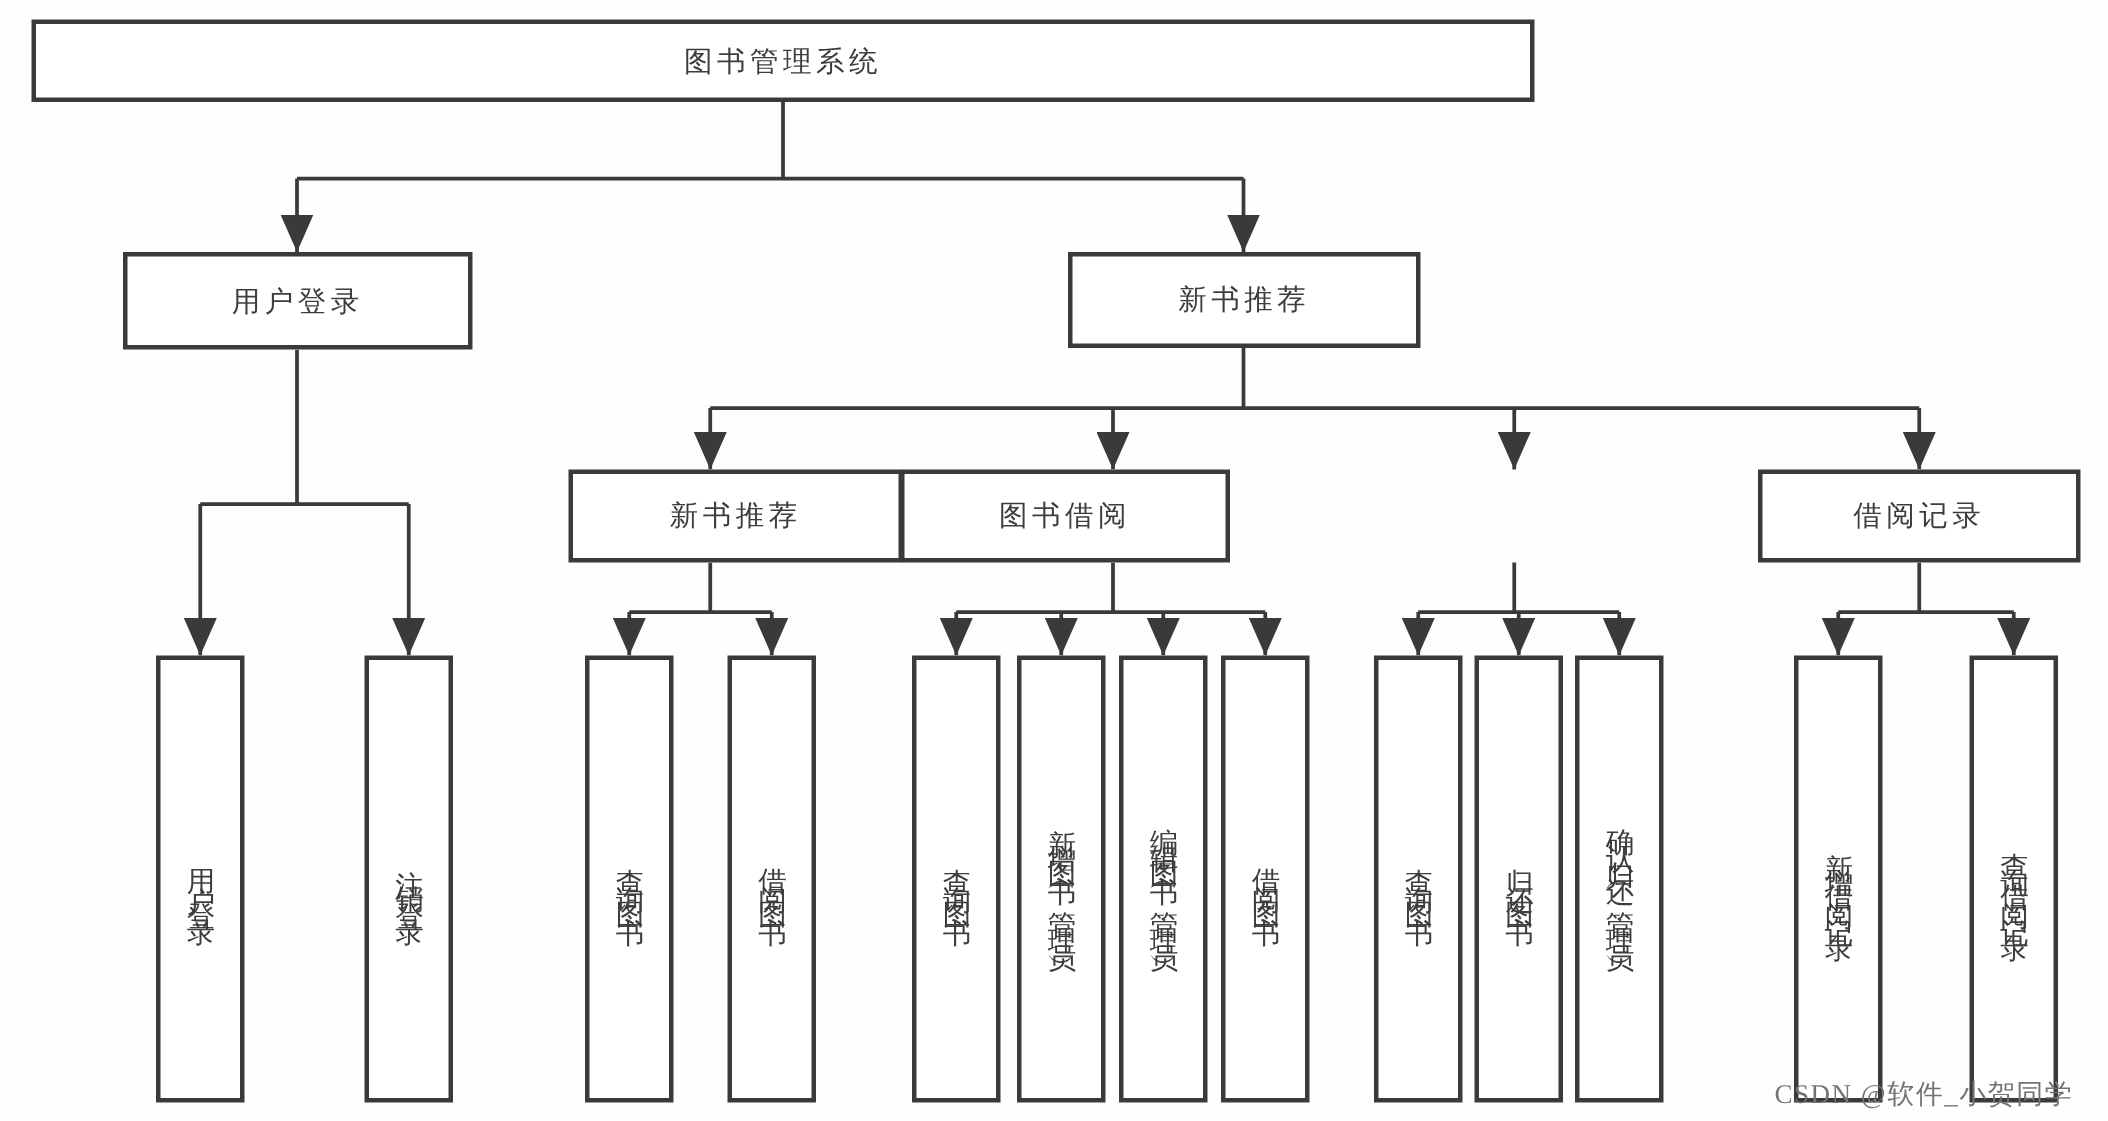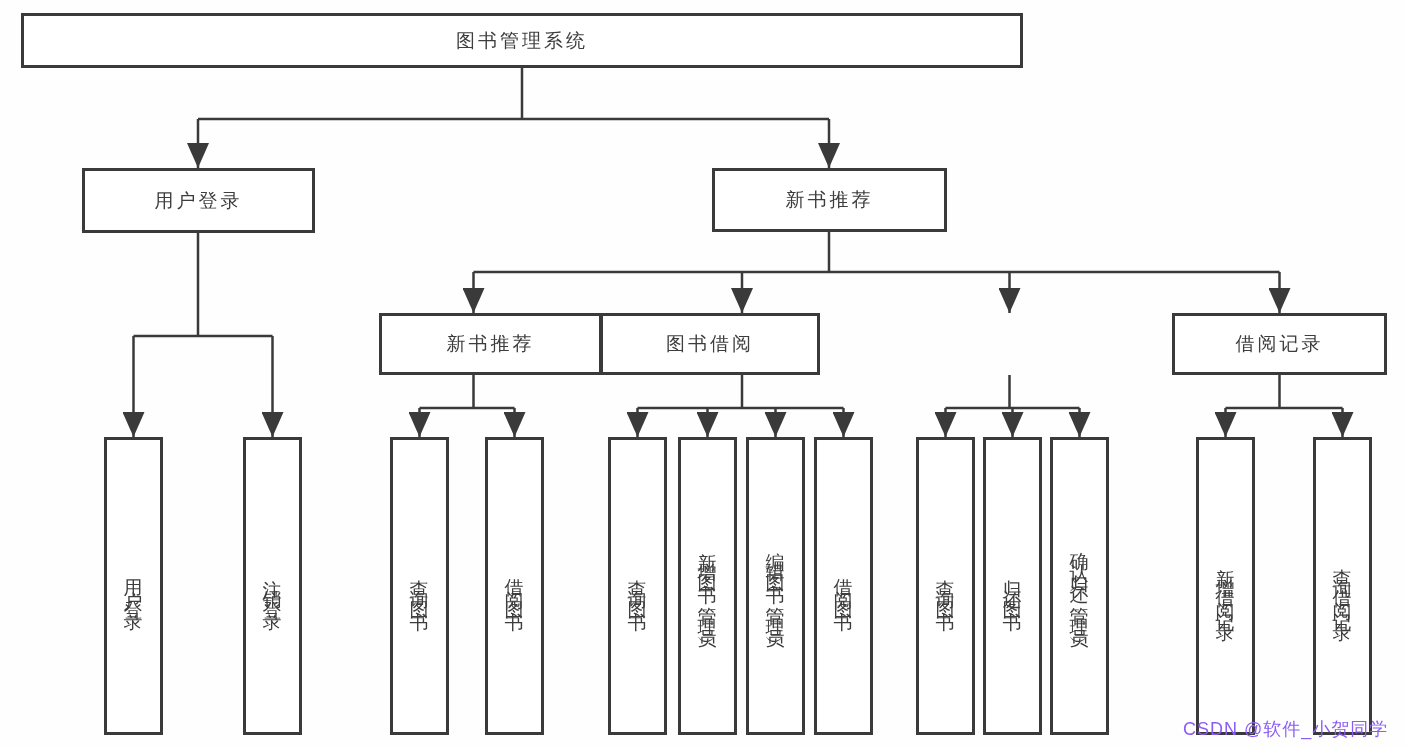--- a/index.html
+++ b/index.html
@@ -49,24 +49,25 @@
   .leaf span {
     writing-mode: vertical-rl;
     line-height: 1;
     letter-spacing: 11px;
   }
 
   .watermark {
     position: absolute;
     left: 1183px;
     top: 717px;
-    color: #8b5cf6;
+    color: #737373;
     font-size: 18px;
     letter-spacing: 1px;
     white-space: nowrap;
+    font-family: Liberation Serif, serif;
   }
 </style>
 </head>
 <body>
 
 <div class="canvas">
 
   <svg class="connectors" viewBox="0 0 1405 747" xmlns="http://www.w3.org/2000/svg">
     <defs>
       <marker id="arrowhead" markerUnits="userSpaceOnUse" markerWidth="25" markerHeight="22" viewBox="0 0 25 22" refX="25" refY="11" orient="auto">

